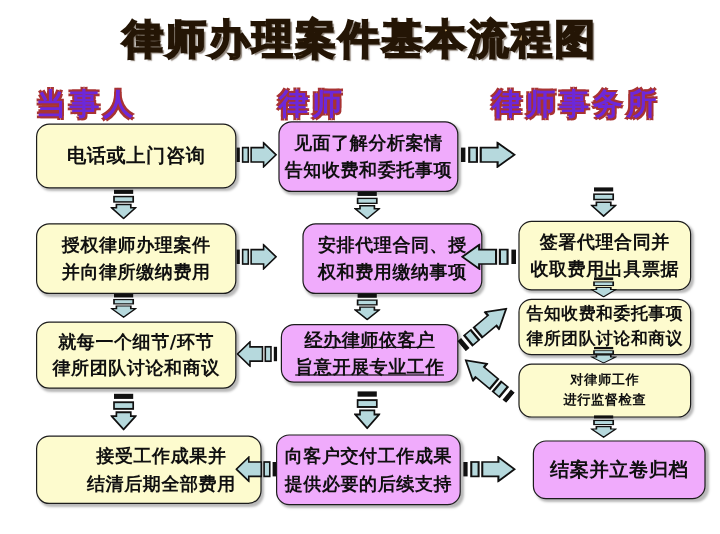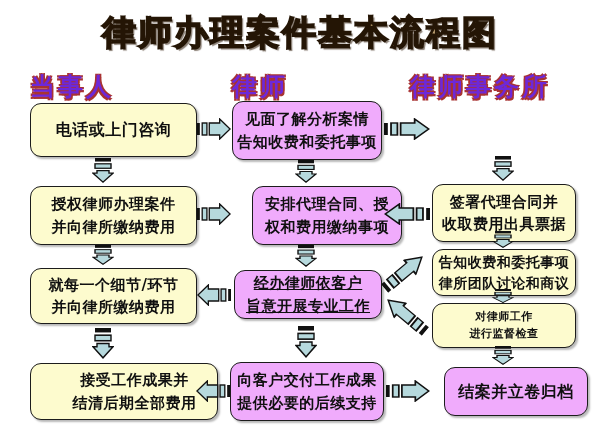--- a/index.html
+++ b/index.html
@@ -47,21 +47,21 @@
   <div class="title">律师办理案件基本流程图</div>
 
   <div class="col-header hdr-client">当事人</div>
   <div class="col-header hdr-lawyer">律师</div>
   <div class="col-header hdr-firm">律师事务所</div>
 
   <div class="box yellow" style="left:30px;top:103px;width:165px;height:52px;font-size:16px;">电话或上门咨询</div>
   <div class="box yellow" style="left:30px;top:186px;width:165px;height:57px;">授权律师办理案件
 并向律所缴纳费用</div>
   <div class="box yellow" style="left:30px;top:268px;width:165px;height:54px;">就每一个细节/环节
-并向律所缴纳费用</div>
+律所团队讨论和商议</div>
   <div class="box yellow" style="left:30px;top:363px;width:165px;height:55px;padding-left:21px;">接受工作成果并
 结清后期全部费用</div>
 
   <div class="box gray" style="left:232px;top:101px;width:148px;height:57px;">见面了解分析案情
 告知收费和委托事项</div>
   <div class="box gray" style="left:232px;top:186px;width:148px;height:57px;margin-left:20px;">安排代理合同、授
 权和费用缴纳事项</div>
   <div class="box gray" style="left:234px;top:270px;width:146px;height:47px;text-decoration:underline;">经办律师依客户
 旨意开展专业工作</div>
   <div class="box gray" style="left:230px;top:362px;width:152px;height:57px;">向客户交付工作成果

